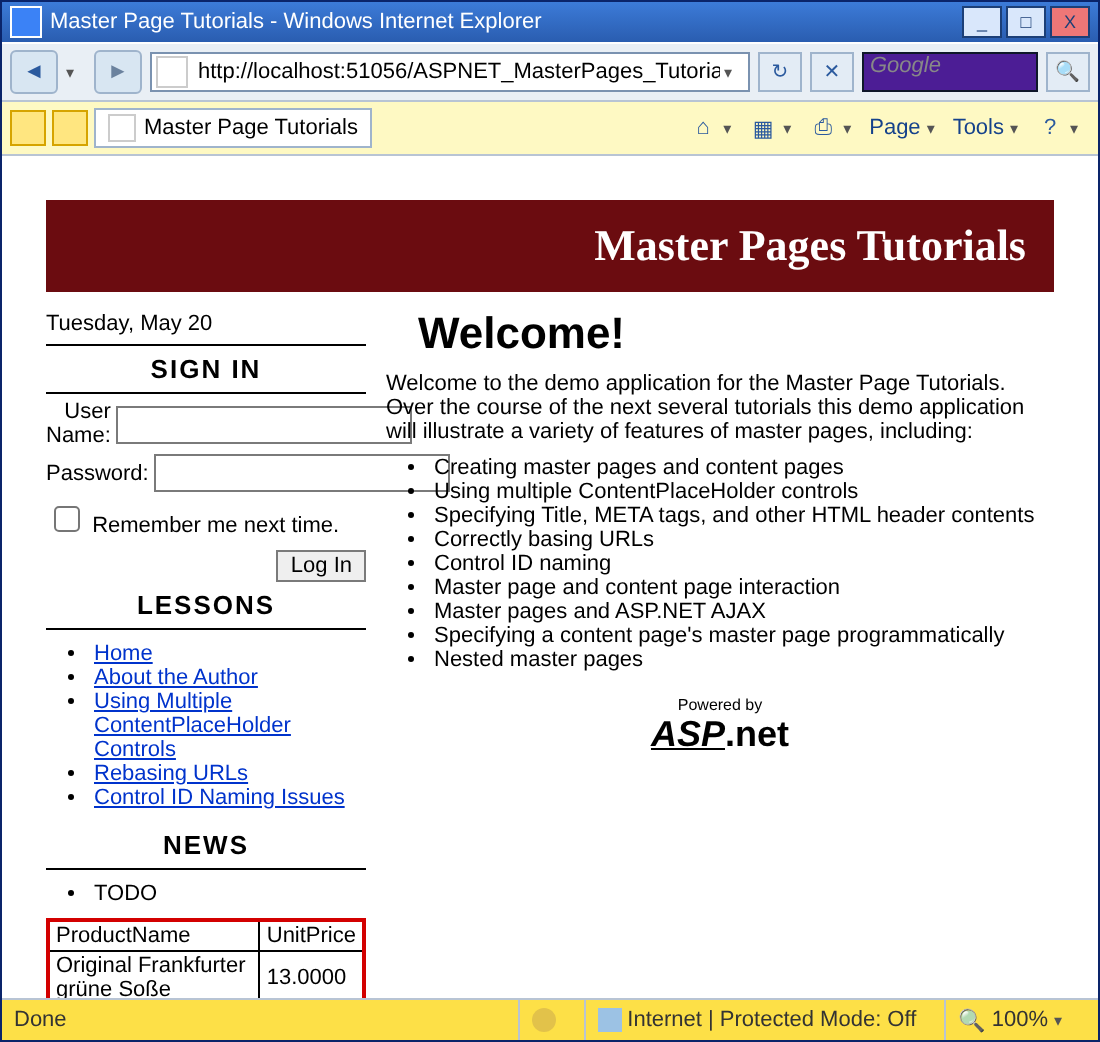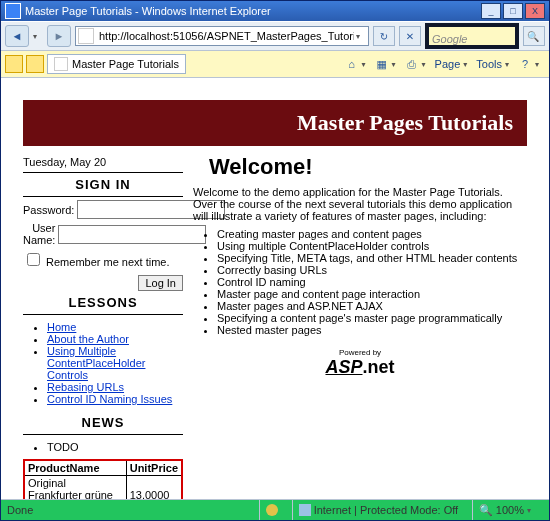--- a/index.html
+++ b/index.html
@@ -9,21 +9,21 @@
   .titlebar .title{flex:1;}
   .titlebar .wbtn{width:18px;height:14px;margin-left:2px;background:#d9e7fb;border:1px solid #1c3f77;display:flex;align-items:center;justify-content:center;color:#1c3f77;font-size:9px;cursor:pointer;}
   .navrow{height:24px;background:#e9eff5;border-top:1px solid #fff;border-bottom:1px solid #b8c4d4;display:flex;align-items:center;padding:2px 4px;gap:4px;}
   .arrow-btn{width:22px;height:20px;border:1px solid #9fb4cc;border-radius:3px;background:#d8e6f2;display:flex;align-items:center;justify-content:center;color:#6b829e;cursor:pointer;}
   .arrow-btn.back{color:#2b5a9e;}
   .drop{width:10px;color:#555;font-size:8px;}
   .addr{flex:1;height:18px;border:1px solid #7a92b0;background:#fff;display:flex;align-items:center;padding:0 2px;}
   .addr .ico{width:14px;height:14px;background:#fff;border:1px solid #ccc;margin-right:3px;}
   .addr input{flex:1;border:0;font-size:11px;outline:none;height:14px;}
   .sq-btn{width:20px;height:18px;border:1px solid #9fb4cc;background:#e3ecf5;display:flex;align-items:center;justify-content:center;color:#2b5a9e;cursor:pointer;font-size:10px;}
-  .search{width:80px;height:18px;border:4px solid #0f172a;background:#fef9c3;display:flex;align-items:flex-end;padding:0 3px;color:#888;font-style:italic;}
+  .search{width:80px;height:18px;border:1px solid #0f172a;background:#4c1d95;display:flex;align-items:flex-start;padding:0 3px;color:#888;font-style:italic;}
   .tabrow{height:22px;background:#fef9c3;border-bottom:1px solid #b8c4d4;display:flex;align-items:center;padding:2px 4px;gap:3px;}
   .tab{height:18px;border:1px solid #9fb4cc;background:#fff;padding:0 6px;display:flex;align-items:center;gap:4px;font-size:11px;}
   .fav{width:16px;height:16px;border:1px solid #d6a400;background:#ffe680;}
   .tbicon{width:14px;height:14px;color:#2b5a9e;display:flex;align-items:center;justify-content:center;font-size:11px;}
   .tlabel{color:#15428b;}
   .content{flex:1;overflow:auto;background:#fff;padding:22px;}
   .banner{background:#6b0c10;color:#fff;text-align:right;padding:10px 14px;font-size:22px;font-weight:bold;font-family:Georgia,serif;}
   .cols{display:flex;gap:10px;margin-top:6px;}
   .sidebar{width:160px;flex-shrink:0;}
   .date{font-size:11px;padding:4px 0;border-bottom:1px solid #000;}
@@ -31,29 +31,29 @@
   .form-row{display:flex;align-items:center;margin:3px 0;}
   .form-row label{width:54px;text-align:right;margin-right:3px;}
   .form-row input{flex:1;border:1px solid #7a7a7a;height:15px;font-size:11px;}
   .cb{margin:4px 0;}
   .login-btn{float:right;margin-top:2px;border:1px solid #7a7a7a;background:#efefef;padding:1px 6px;font-size:11px;cursor:pointer;}
   .lessons{clear:both;}
   .lessons ul,.news ul,.page ul{margin:6px 0;padding-left:24px;}
   .lessons a{color:#0033cc;}
   .products{border:2px solid #d30000;border-radius:6px;margin-top:6px;border-collapse:collapse;width:100%;}
   .products th,.products td{border:1px solid #000;padding:1px 3px;font-size:11px;text-align:left;}
-  .products th{font-weight:bold;}
+  .products th{font-weight:normal;}
   .page{flex:1;}
   .page h1{font-size:22px;margin:2px 0 6px 16px;font-family:Liberation Sans, sans-serif;}
   .page p{margin:4px 0;}
   .aspnet{text-align:center;margin-top:12px;}
   .aspnet .small{font-size:8px;}
   .aspnet .big{font-size:18px;font-weight:bold;}
   .aspnet .big b{font-style:italic;text-decoration:underline;}
-  .status{height:20px;background:#22c55e;border-top:1px solid #b8c4d4;display:flex;align-items:center;padding:0 6px;font-size:11px;color:#333;gap:8px;}
+  .status{height:20px;background:#fde047;border-top:1px solid #b8c4d4;display:flex;align-items:center;padding:0 6px;font-size:11px;color:#333;gap:8px;}
   .status .spacer{flex:1;}
   .status .cell{border-left:1px solid #b8c4d4;padding:0 6px;display:flex;align-items:center;gap:3px;height:100%;justify-content:center;}
   .sicon{width:12px;height:12px;display:inline-block;}
 </style>
 </head>
 <body>
 
 <div class="window">
 
   <div class="titlebar">
@@ -104,26 +104,26 @@
   </div>
 
   <div class="content">
     <div class="banner">Master Pages Tutorials</div>
     <div class="cols">
 
       <div class="sidebar">
         <div class="date">Tuesday, May 20</div>
         <div class="sect">SIGN IN</div>
         <div class="form-row">
+          <label>User Name:</label>
+          <input type="text" style="">
+        </div>
+        <div class="form-row">
           <label>Password:</label>
           <input type="password" style="">
-        </div>
-        <div class="form-row">
-          <label>User Name:</label>
-          <input type="text" style="">
         </div>
         <div class="cb">
           <input type="checkbox" style="">
           <span>Remember me next time.</span>
         </div>
         <button class="login-btn">Log In</button>
 
         <div class="lessons">
           <div class="sect">LESSONS</div>
           <ul>

